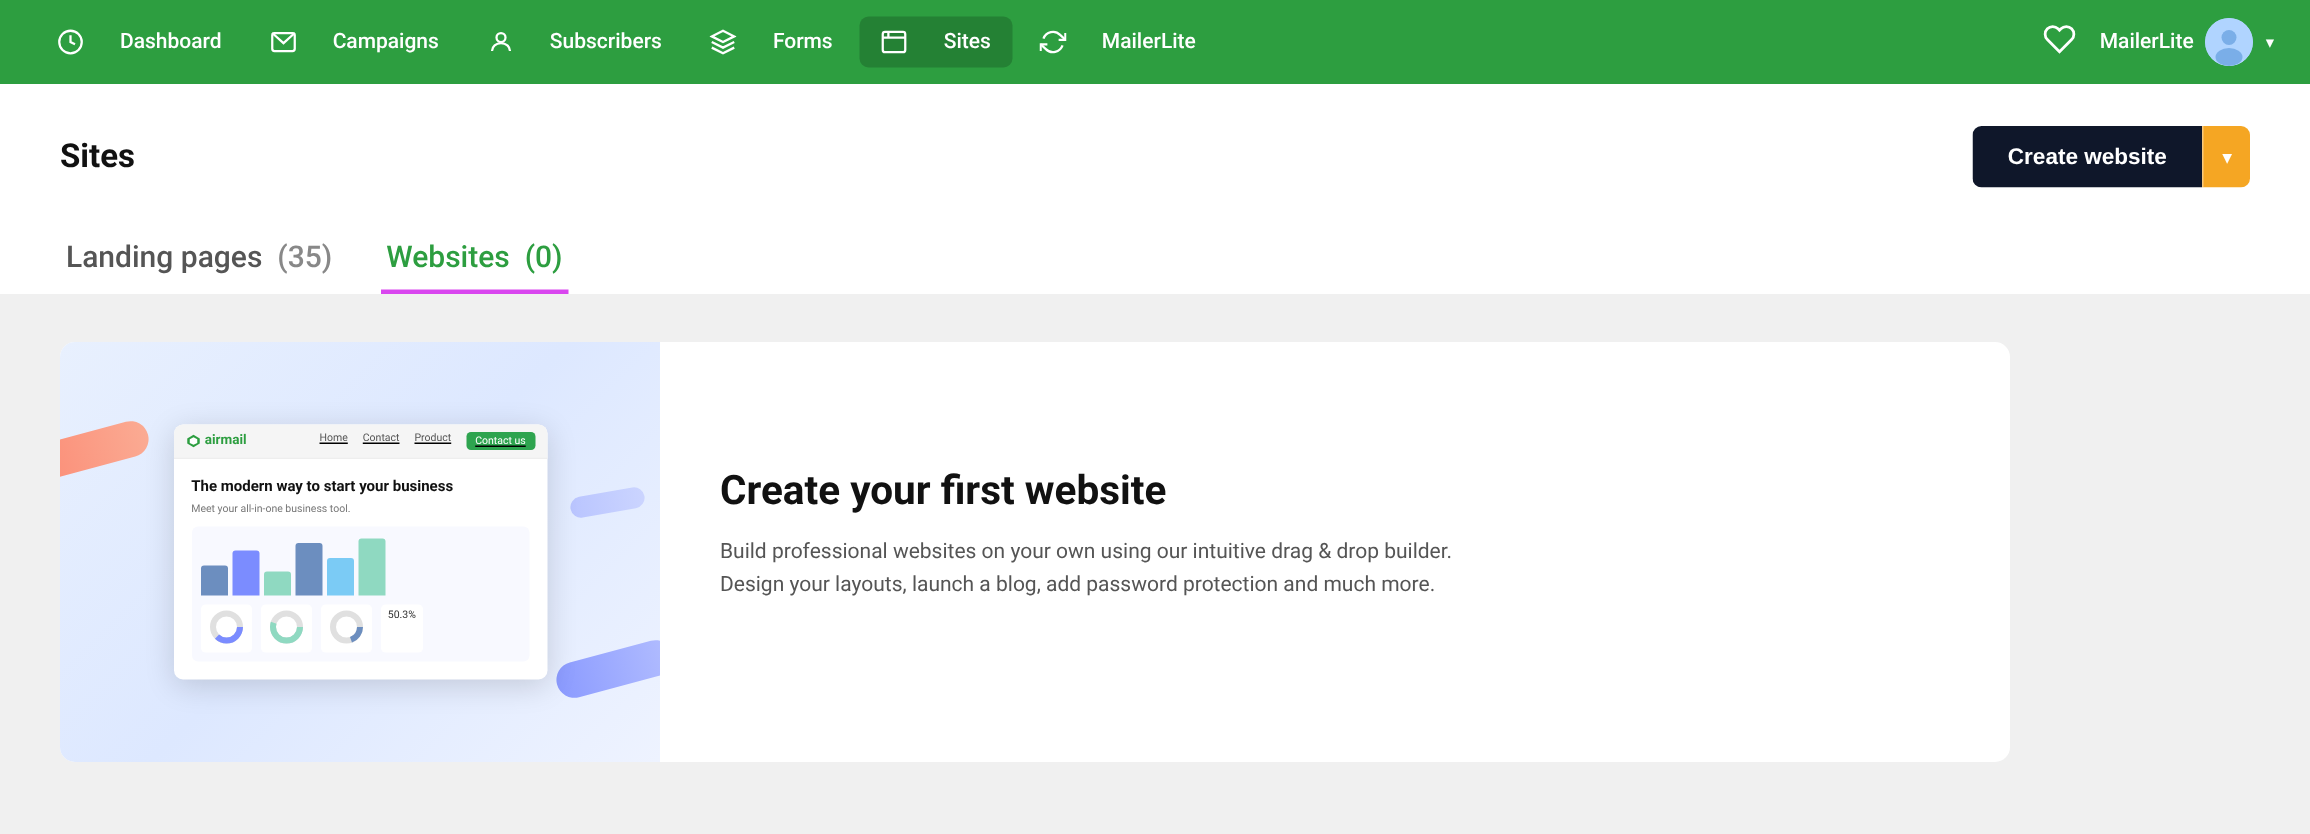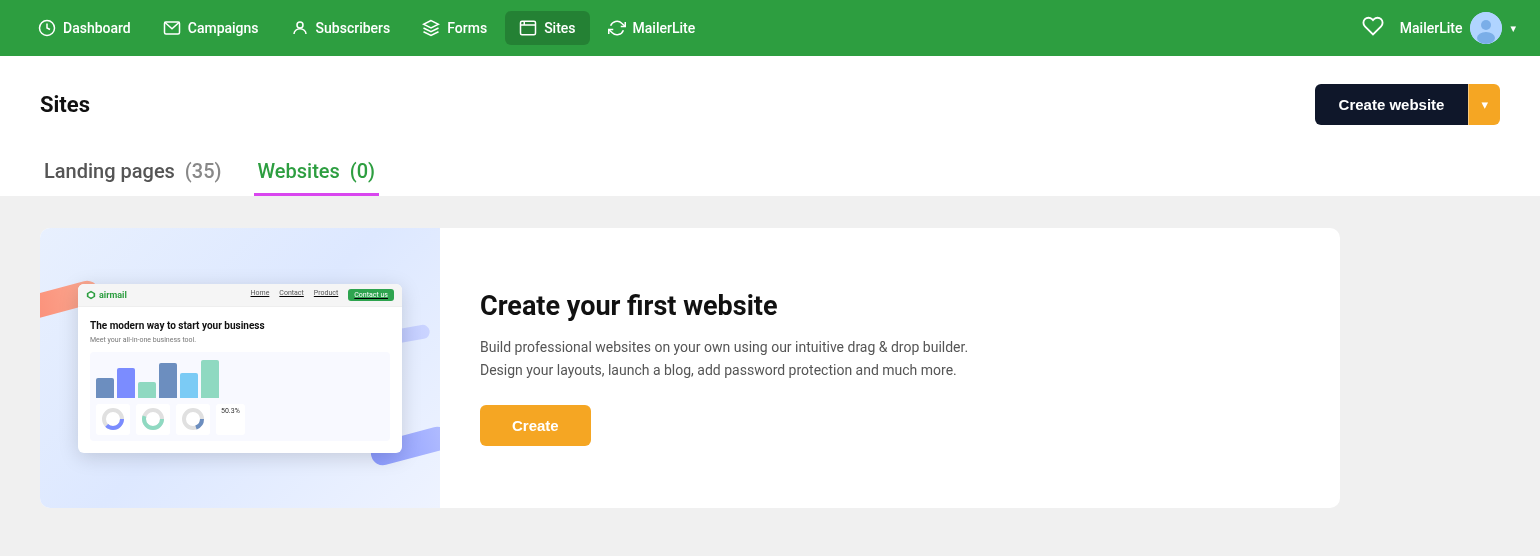--- a/index.html
+++ b/index.html
@@ -1,20 +1,20 @@
 <!DOCTYPE html>
 <html><head>
   <meta charset="utf-8">
   <style>
     * { margin: 0; padding: 0; box-sizing: border-box; }
     body { font-family: -apple-system, BlinkMacSystemFont, 'Segoe UI', Roboto, sans-serif; background: #f0f0f0; }
     .nav-item {
       display: flex;
       align-items: center;
-      gap: 7px;
+      gap: 24px;
       color: #fff;
       font-size: 14px;
       font-weight: 500;
       padding: 8px 14px;
       border-radius: 6px;
       cursor: pointer;
       white-space: nowrap;
     }
     .nav-item.active { background: rgba(0,0,0,0.18); }
     .nav-icon { width: 18px; height: 18px; display: inline-flex; align-items: center; justify-content: center; }
@@ -114,21 +114,21 @@
       height: 280px;
       background: linear-gradient(135deg, #e8f0fe 0%, #dde8ff 50%, #eef3ff 100%);
       position: relative;
       display: flex;
       align-items: center;
       justify-content: center;
       overflow: hidden;
     }
     
     .mockup-browser {
-      width: 324px;
+      width: 249px;
       background: #fff;
       border-radius: 6px;
       box-shadow: 0 4px 20px rgba(0,0,0,0.15);
       position: relative;
     }
     .mockup-bar {
       background: #f5f5f5;
       padding: 5px 8px;
       display: flex;
       align-items: center;
@@ -389,17 +389,16 @@
               <div class="metric-box" style="font-size:7px;color:#333;">50.3%</div>
             </div>
           </div>
         </div>
       </div>
     </div>
 
     <div class="promo-text">
       <h2 class="promo-heading">Create your first website</h2>
       <p class="promo-desc">Build professional websites on your own using our intuitive drag &amp; drop builder. Design your layouts, launch a blog, add password protection and much more.</p>
-      <button class="create-btn-large">Create</button>
     </div>
 
   </div>
 </div>
 
 </body></html>

